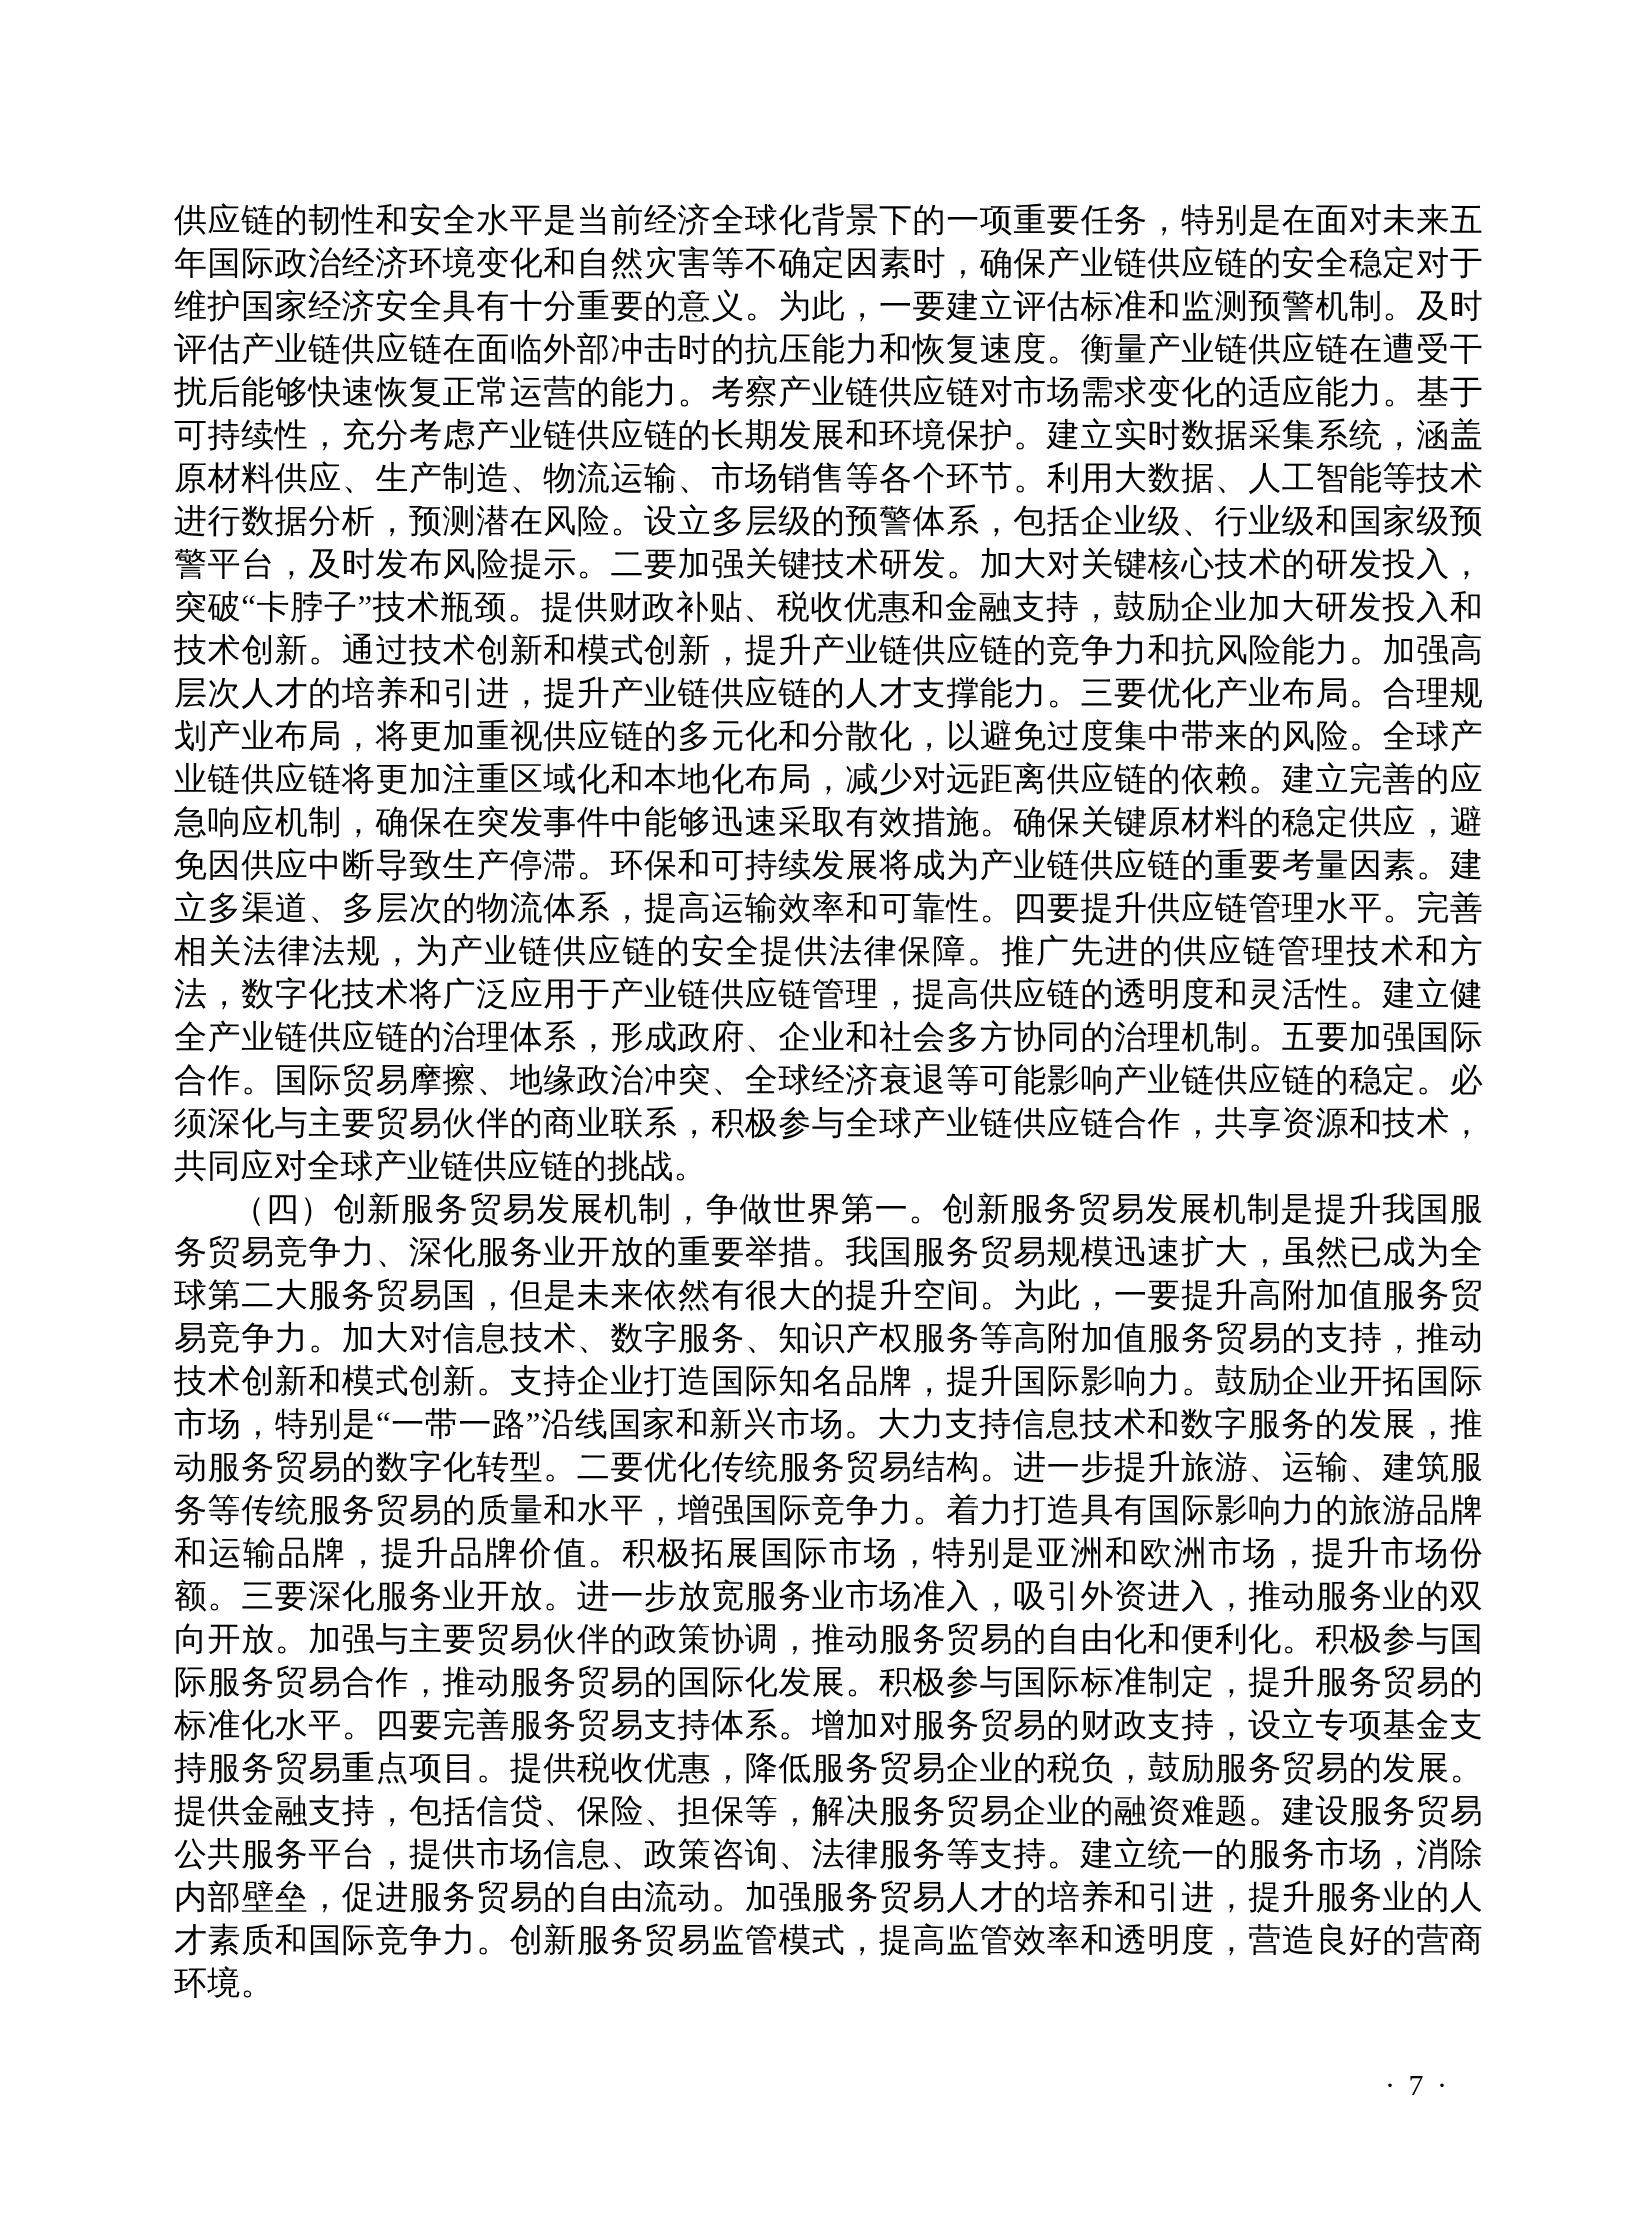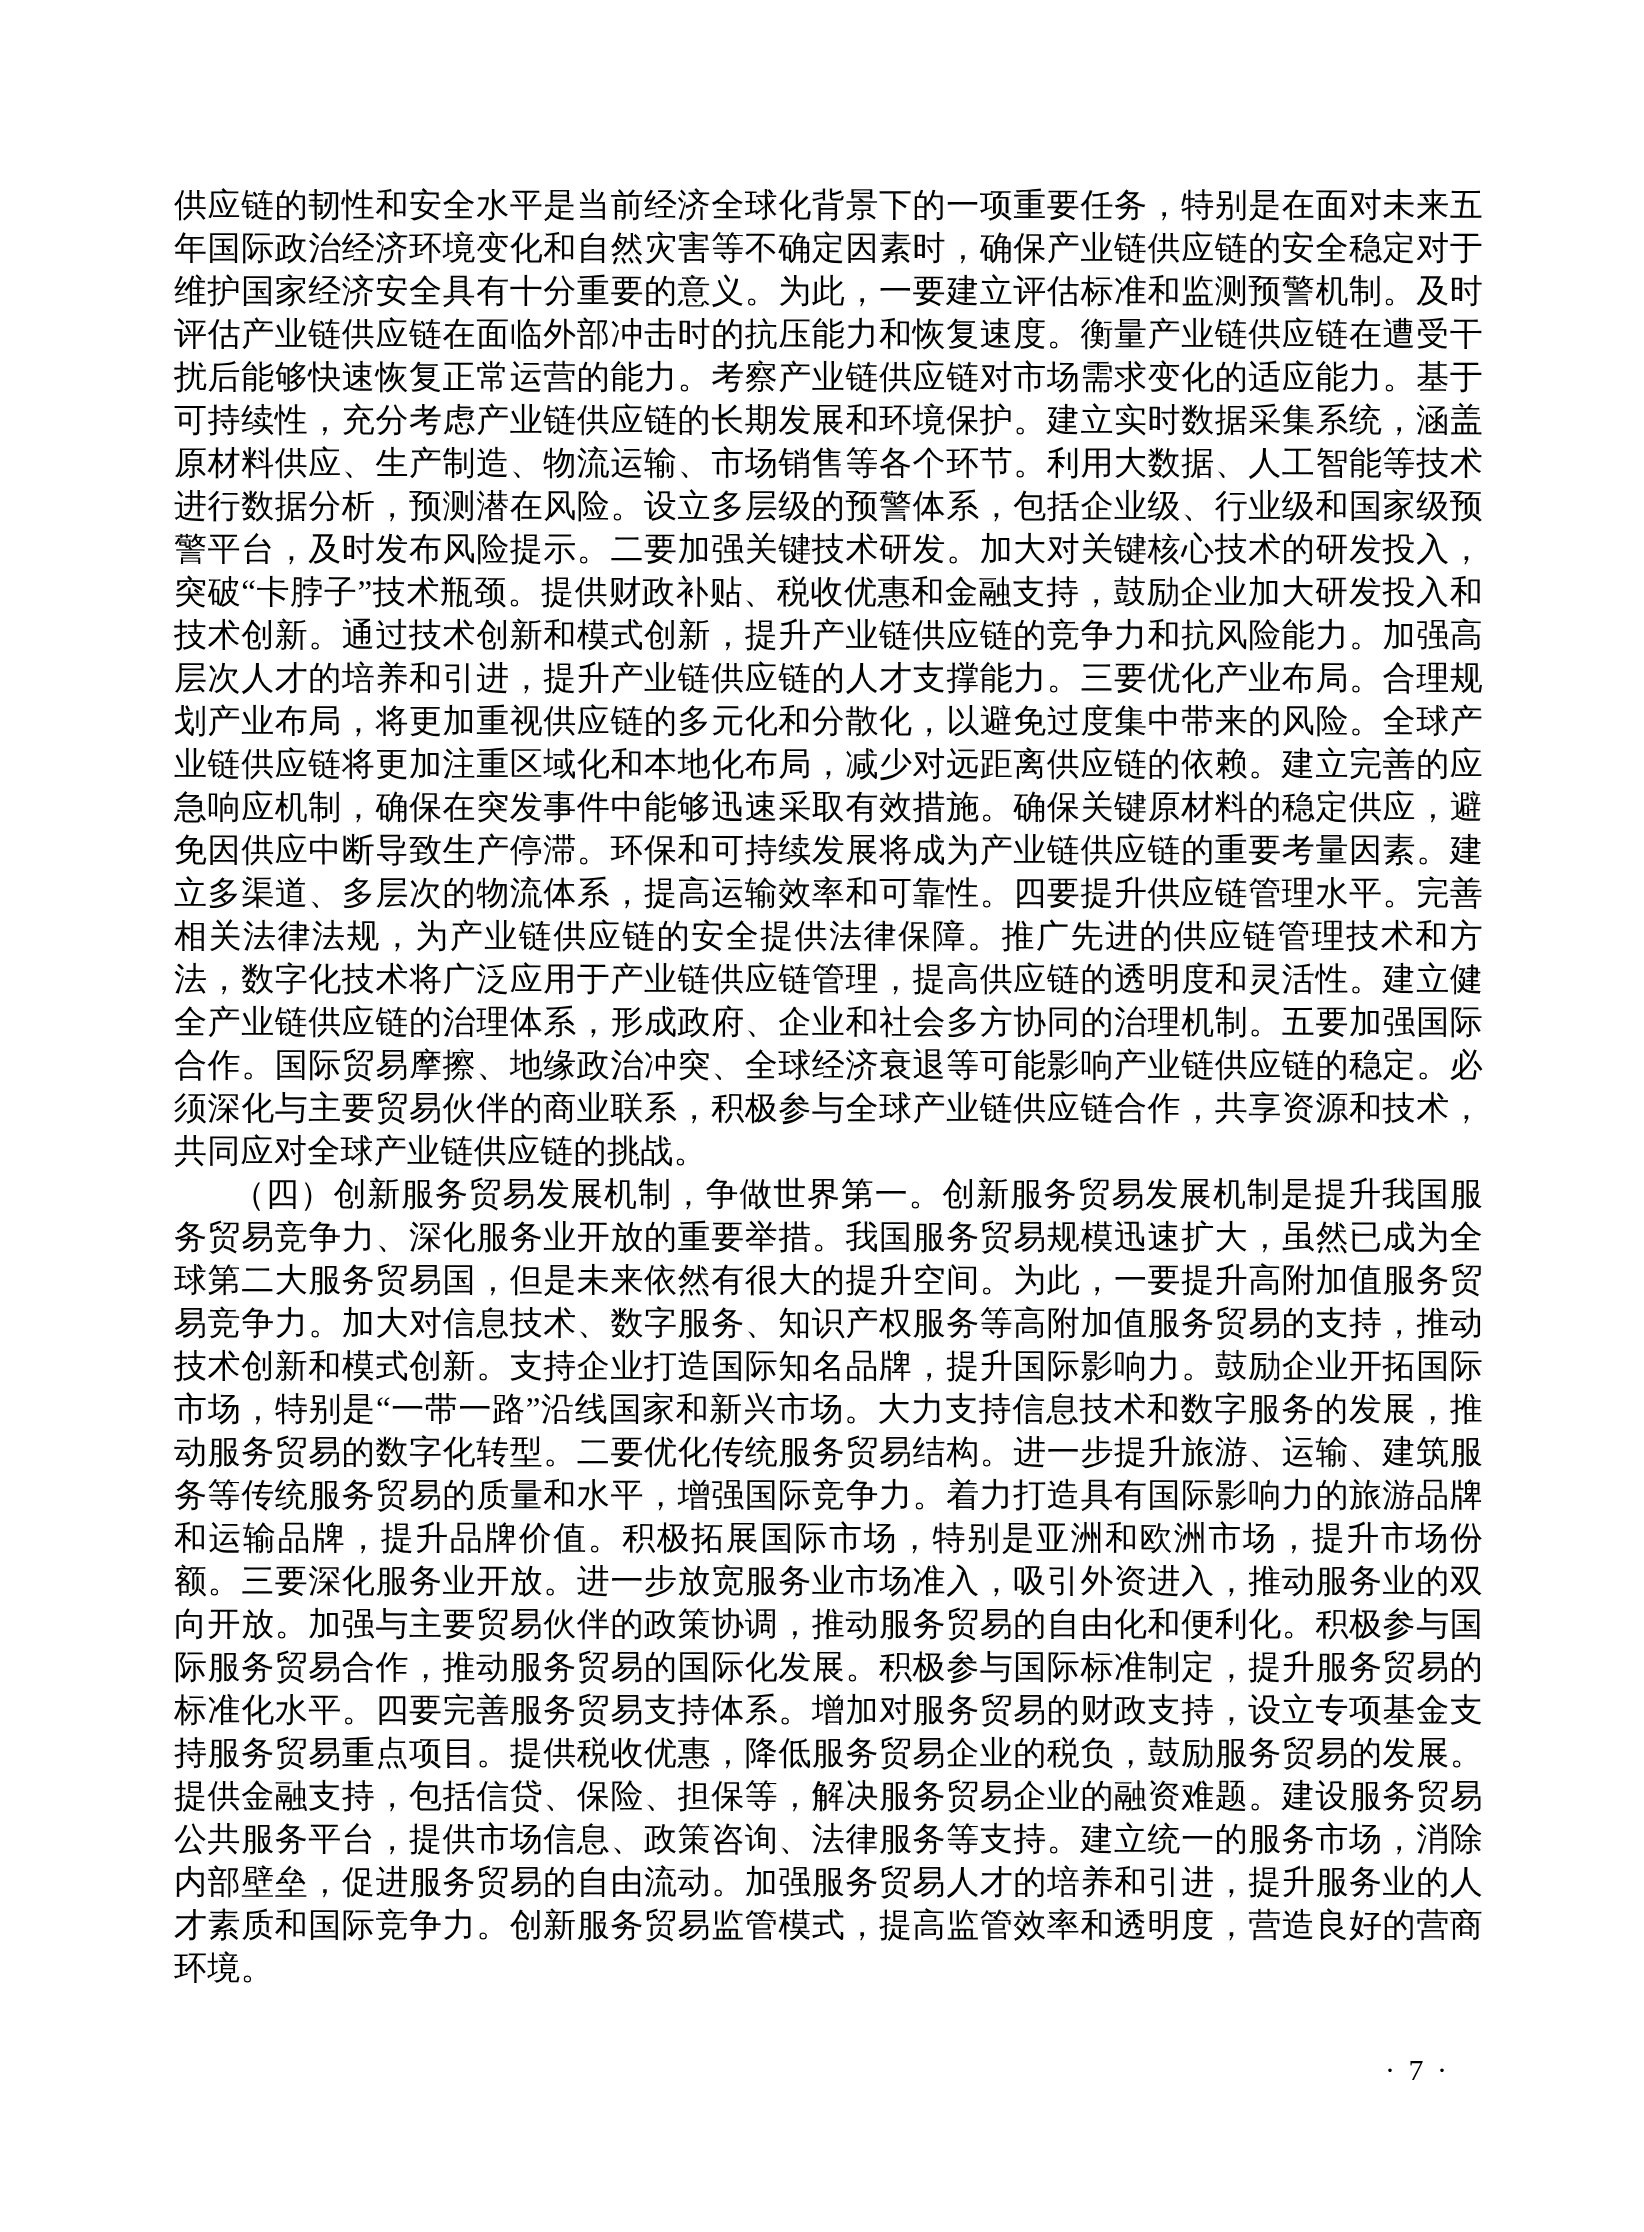--- a/index.html
+++ b/index.html
@@ -11,21 +11,21 @@
     height: 2233px;
     background: #ffffff;
     position: relative;
     overflow: hidden;
     font-family: "Liberation Serif", "DejaVu Serif", serif;
     color: #000000;
   }
   .page {
     position: absolute;
     left: 0;
-    top: 1px;
+    top: 16px;
     width: 1645px;
     height: 2042px;
     background: #ffffff;
   }
   .content {
     position: absolute;
     left: 174px;
     top: 183px;
     width: 1309px;
   }

